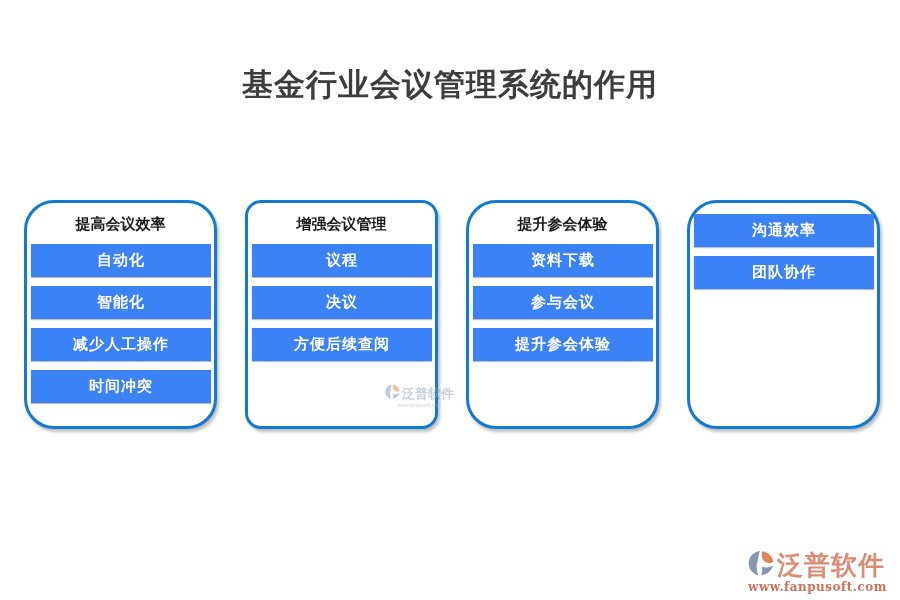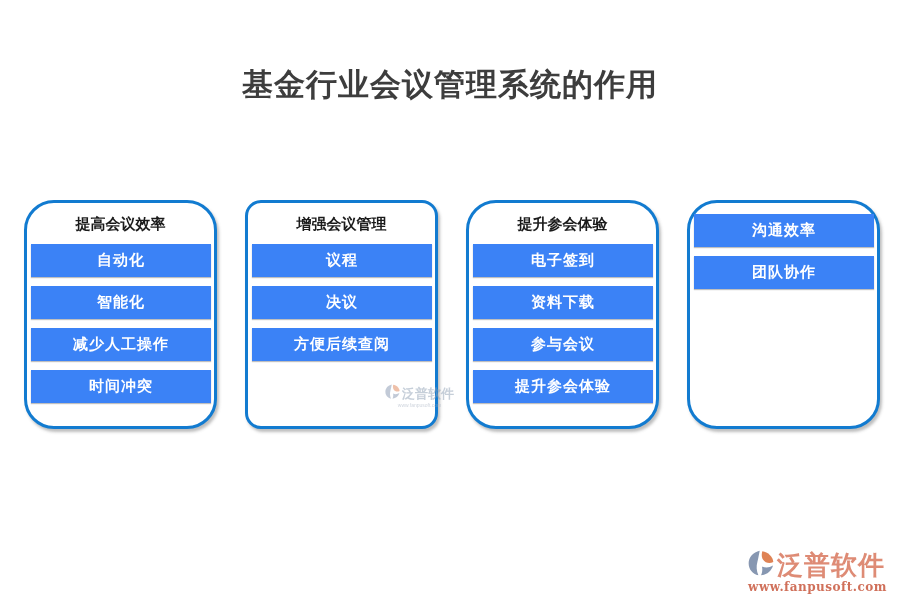--- a/index.html
+++ b/index.html
@@ -138,21 +138,20 @@
 
 <div class="card card-pos-1">
   <div class="card-title">增强会议管理</div>
   <div class="card-item">议程</div>
   <div class="card-item">决议</div>
   <div class="card-item">方便后续查阅</div>
 </div>
 
 <div class="card card-pos-2">
   <div class="card-title">提升参会体验</div>
-  <div class="card-item">电子签到</div>
   <div class="card-item">资料下载</div>
   <div class="card-item">参与会议</div>
   <div class="card-item">提升参会体验</div>
 </div>
 
 <div class="card card-pos-3">
   <div class="card-item">沟通效率</div>
   <div class="card-item">团队协作</div>
 </div>
 

